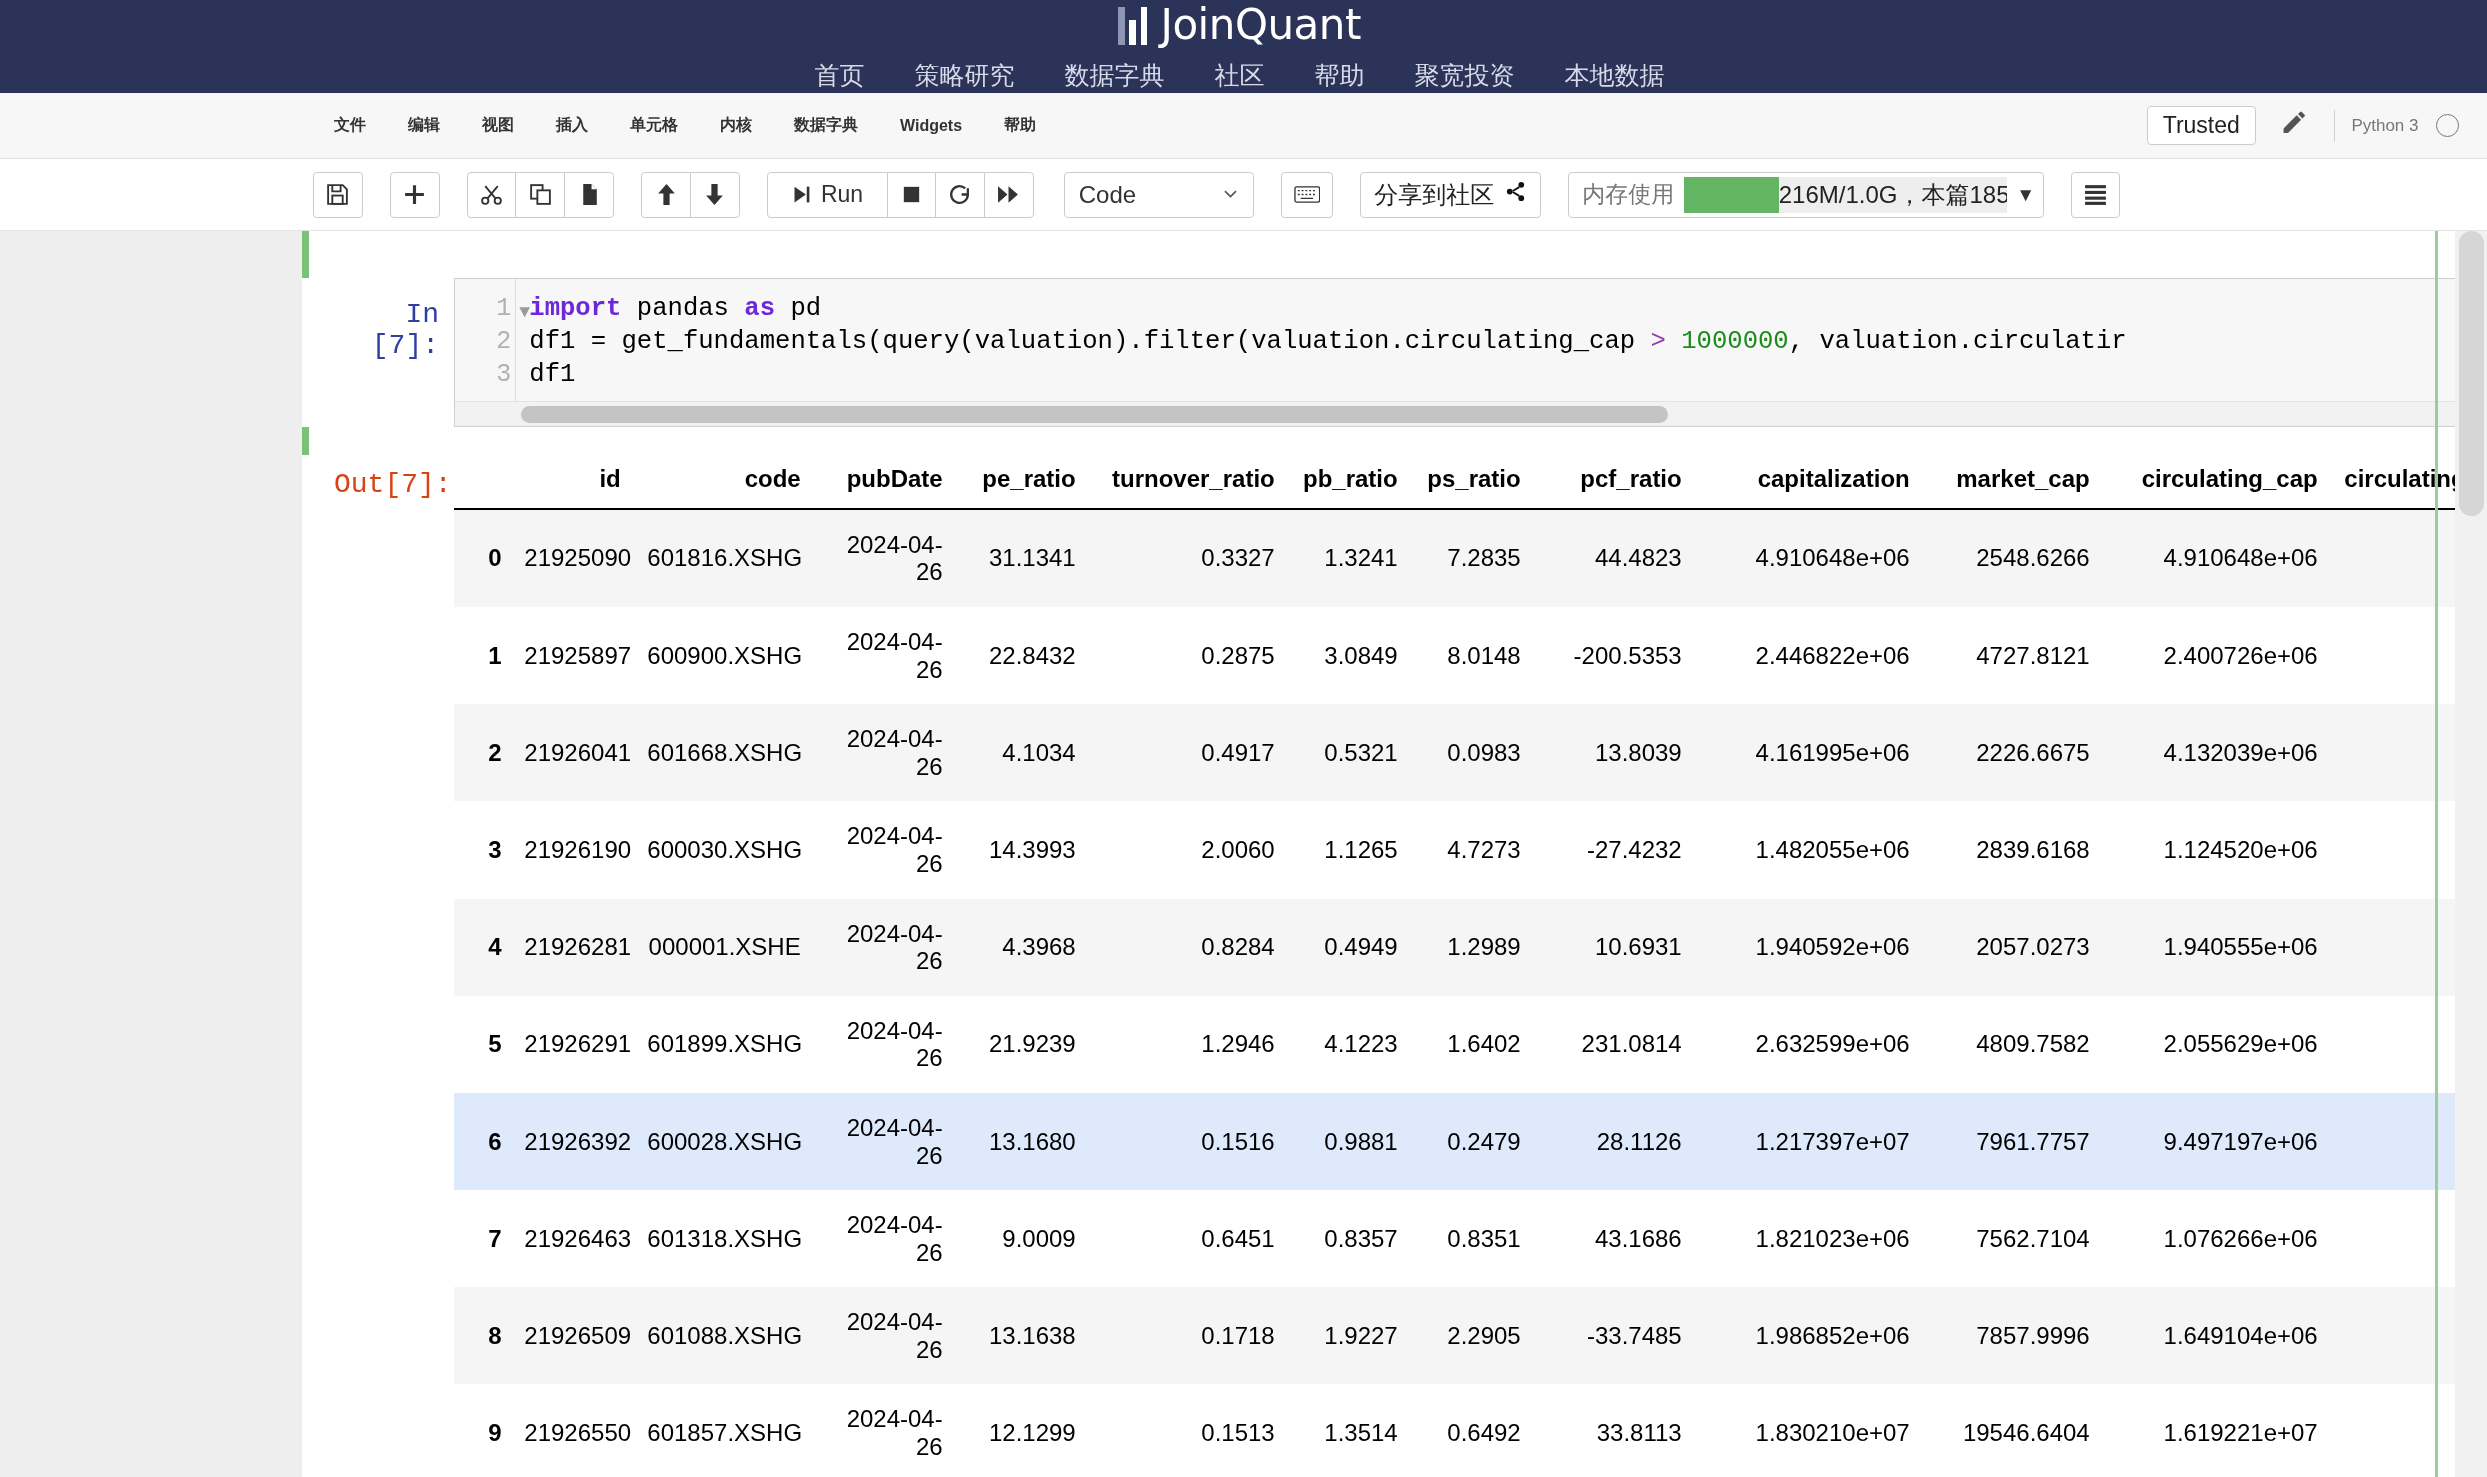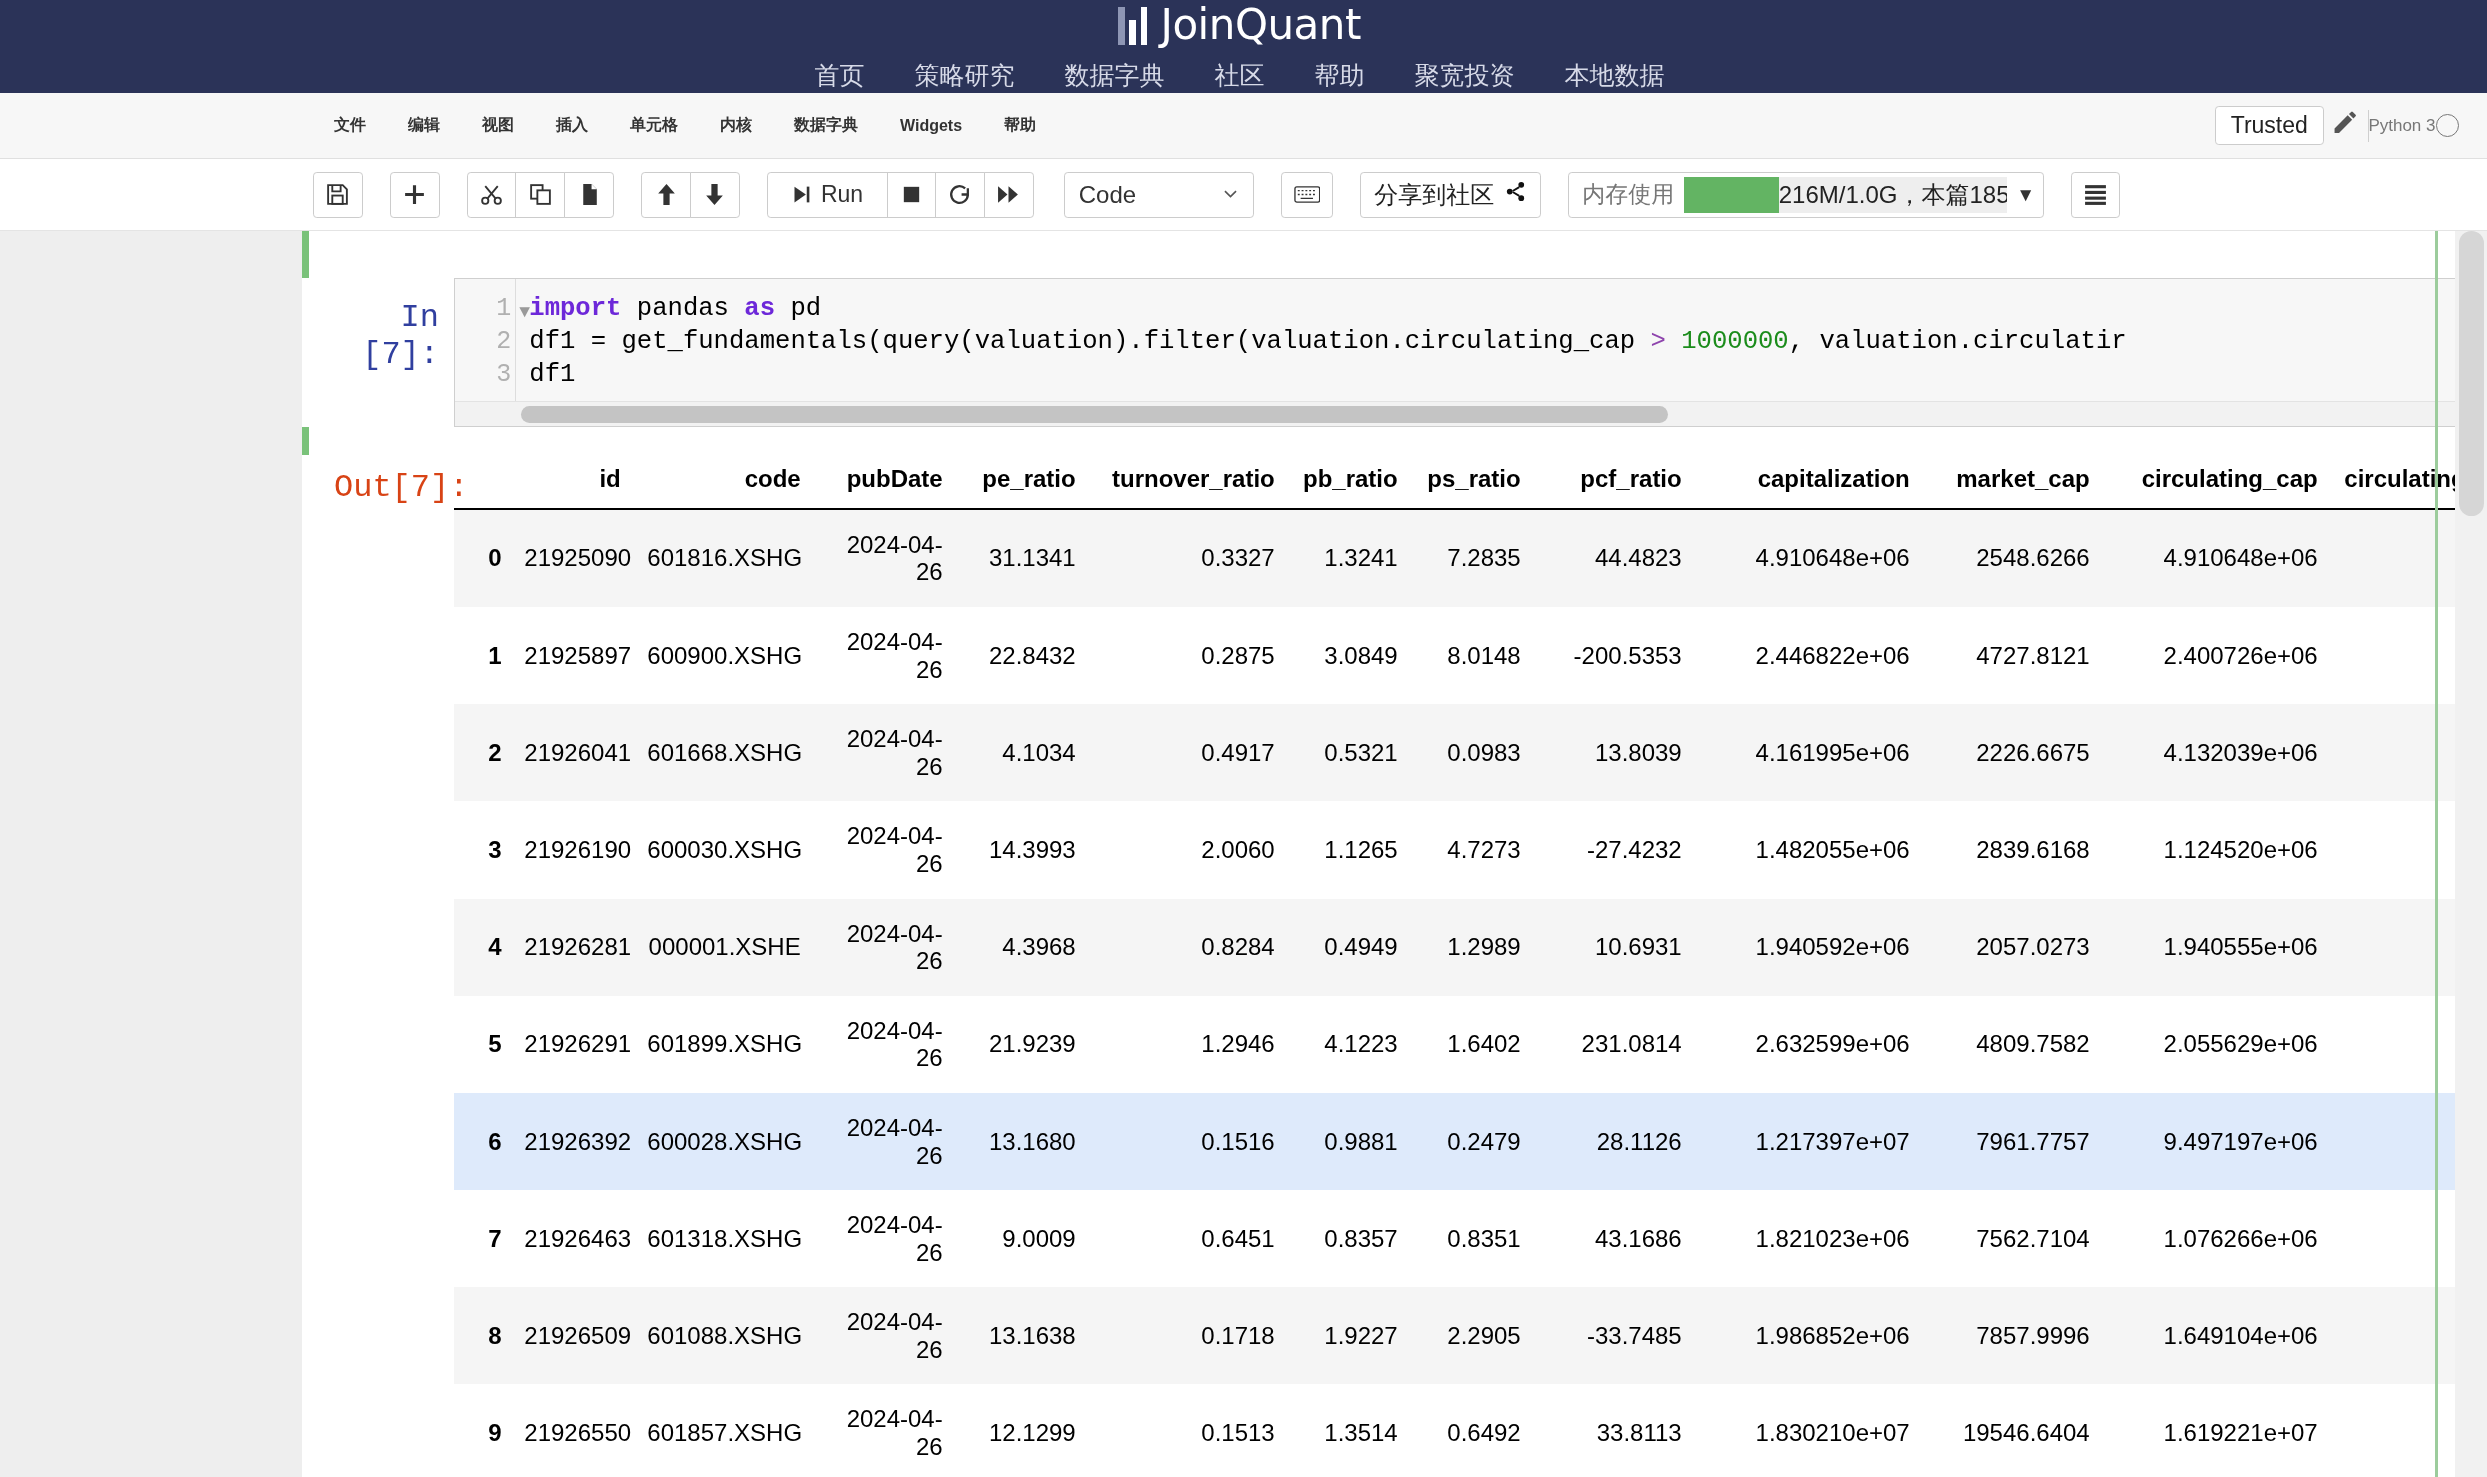--- a/index.html
+++ b/index.html
@@ -64,21 +64,21 @@
   }
   .menu-items { display:flex; align-items:center; }
   .menu-items .mi {
     font-size: 16px;
     color: #333333;
     padding: 7.6px 21px;
     cursor: default;
     white-space:nowrap;
     font-weight:bold;
   }
-  .menu-right { display:flex; align-items:center; gap: 0; }
+  .menu-right { display:flex; align-items:center; gap: 17px; }
   .trusted-btn {
     border: 0.9px solid #cccccc;
     background: #ffffff;
     border-radius: 3.8px;
     font-size: 23px;
     color: #222222;
     padding: 5.7px 15px;
     line-height: 1.15;
   }
   .pencil-btn {
@@ -201,21 +201,21 @@
     background:#ffffff;
   }
   .prompt {
     width: 152px;
     flex: 0 0 152px;
     text-align: right;
     padding-right: 15px;
     padding-top: 21px;
     color: #303f9f;
     font-family: "Liberation Mono", monospace;
-    font-size: 32px;
+    font-size: 28px;
     padding-left: 32px;
   }
   .prompt.out { color: #d84315; padding-top: 13.3px; }
 
   .input-area {
     flex: 1;
     border: 0.9px solid #cfcfcf;
     background: #f7f7f7;
     margin-right: 7.6px;
     display:flex;

